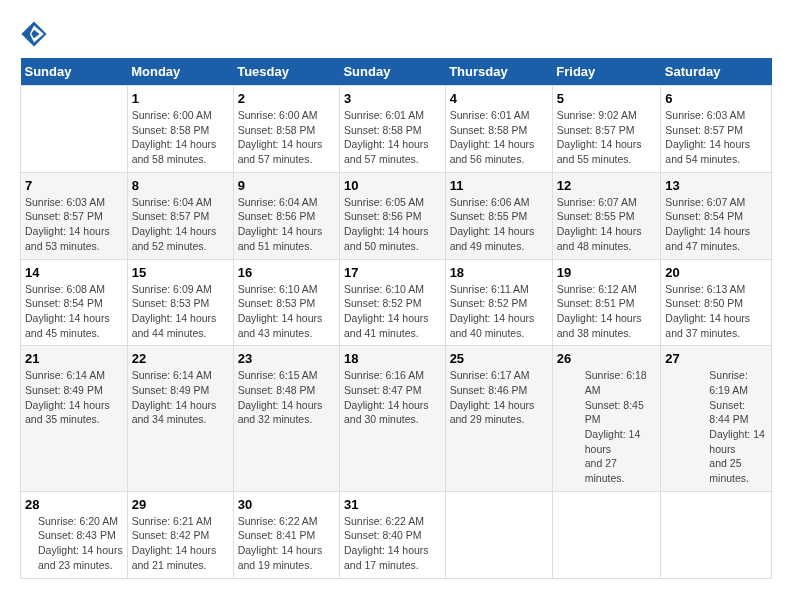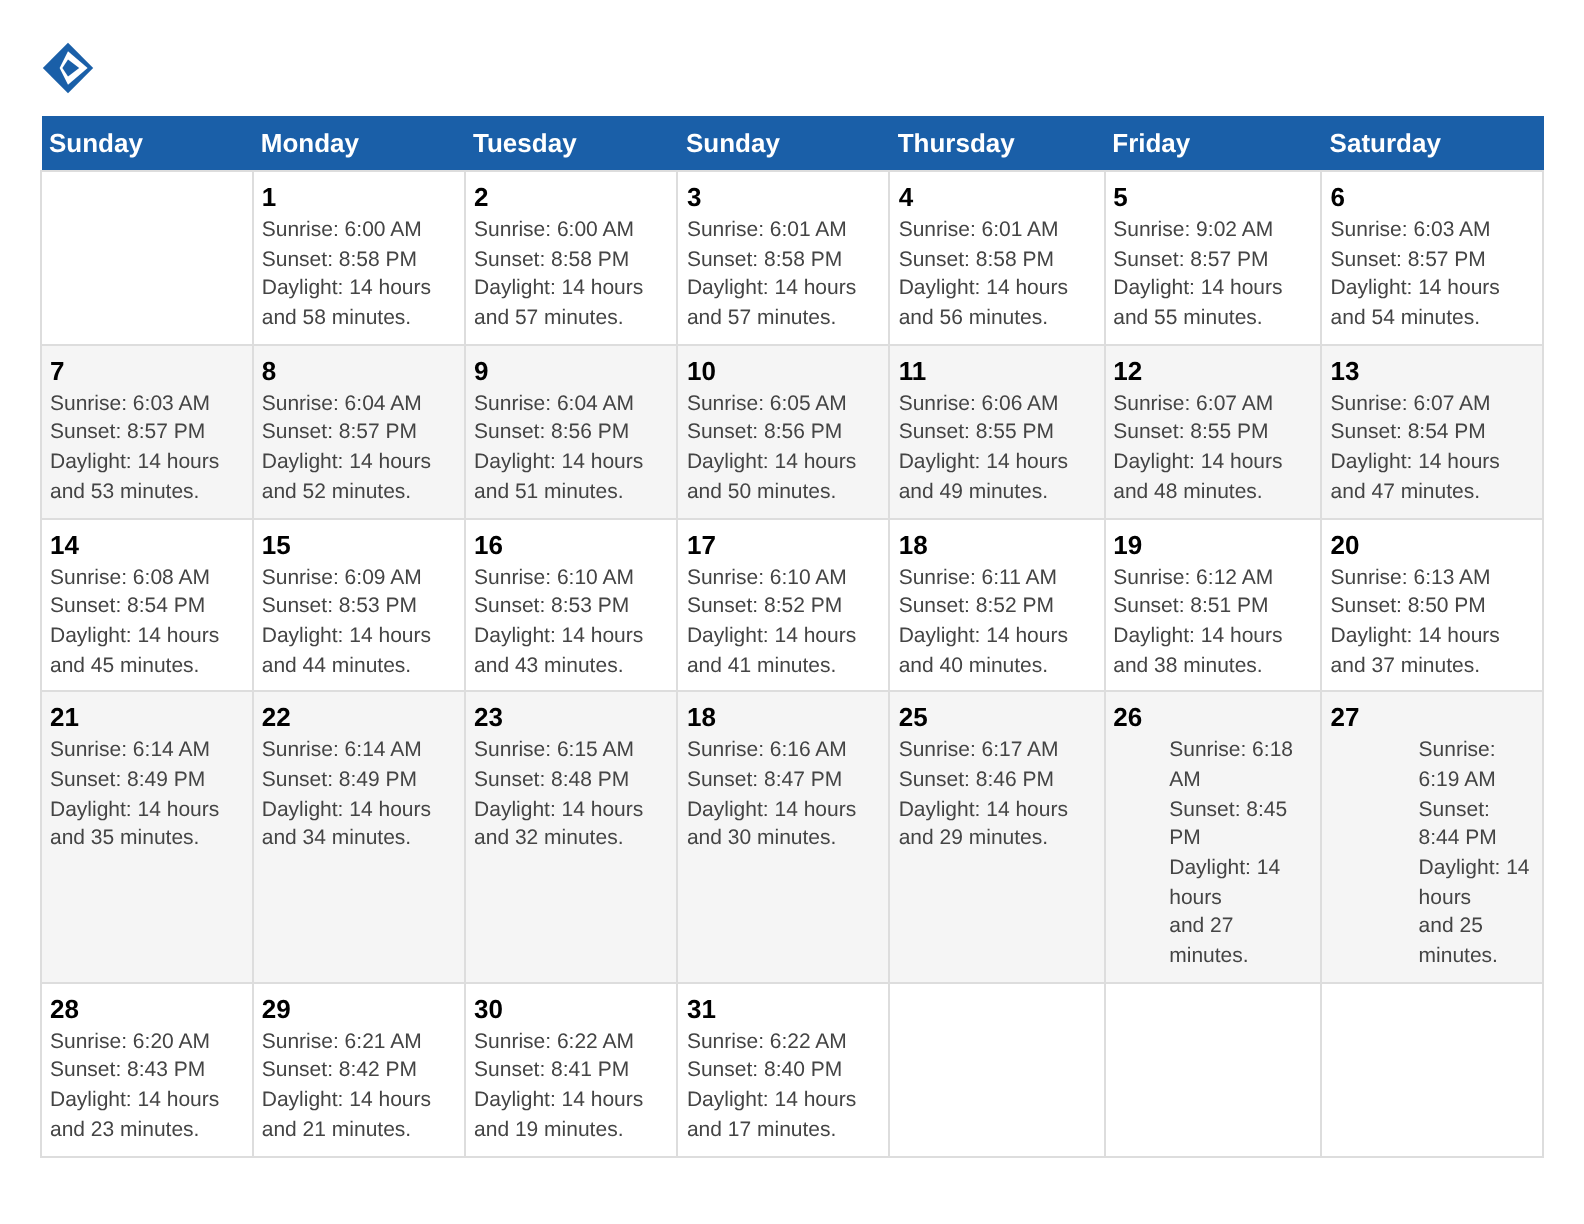--- a/index.html
+++ b/index.html
@@ -319,21 +319,21 @@
           <span class="day-num">27</span>
           <div class="day-info" style="white-space: pre-line; margin-left: 44px;">Sunrise: 6:19 AM
 Sunset: 8:44 PM
 Daylight: 14 hours
 and 25 minutes.</div>
         </td>
       </tr>
       <tr>
         <td>
           <span class="day-num">28</span>
-          <div class="day-info" style="white-space: pre-line;">Sunrise: 6:20 AM
+          <div class="day-info" style="white-space: pre-line; margin-left: 13px;">Sunrise: 6:20 AM
 Sunset: 8:43 PM
 Daylight: 14 hours
 and 23 minutes.</div>
         </td>
         <td>
           <span class="day-num">29</span>
           <div class="day-info" style="white-space: pre-line;">Sunrise: 6:21 AM
 Sunset: 8:42 PM
 Daylight: 14 hours
 and 21 minutes.</div>

